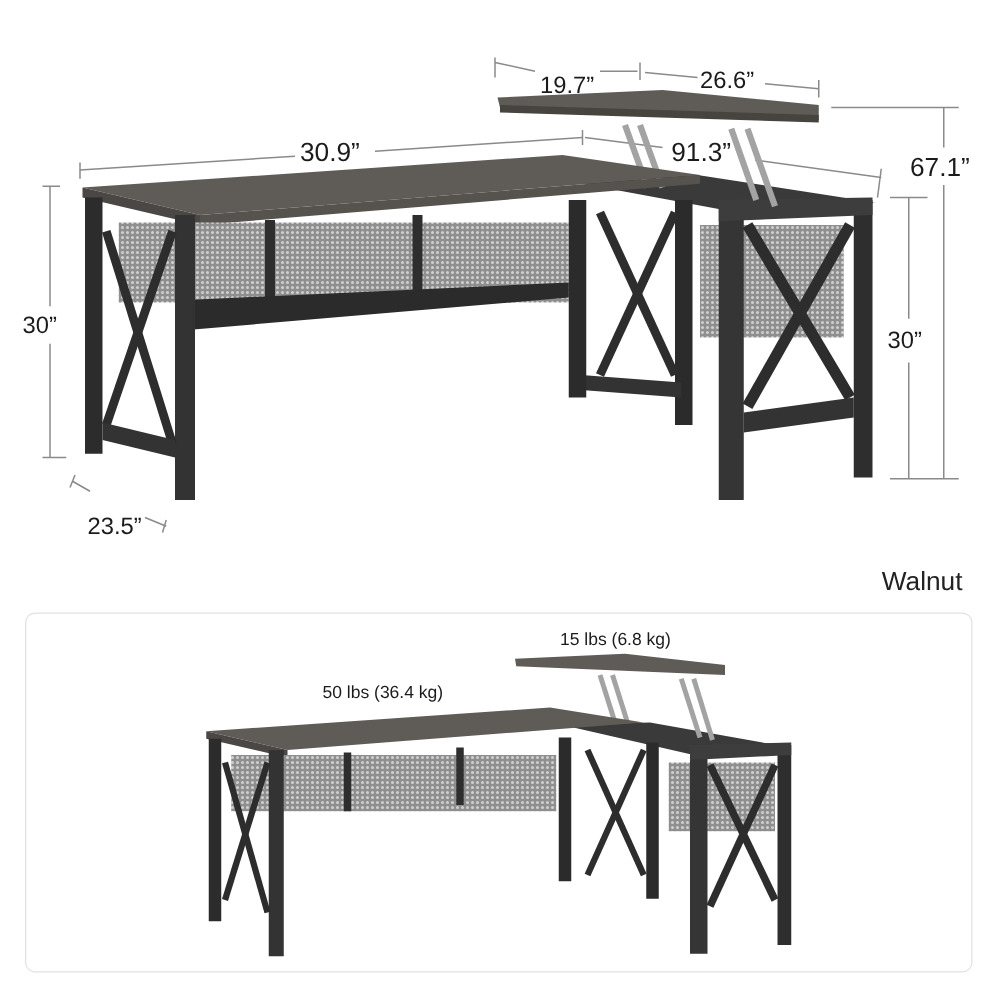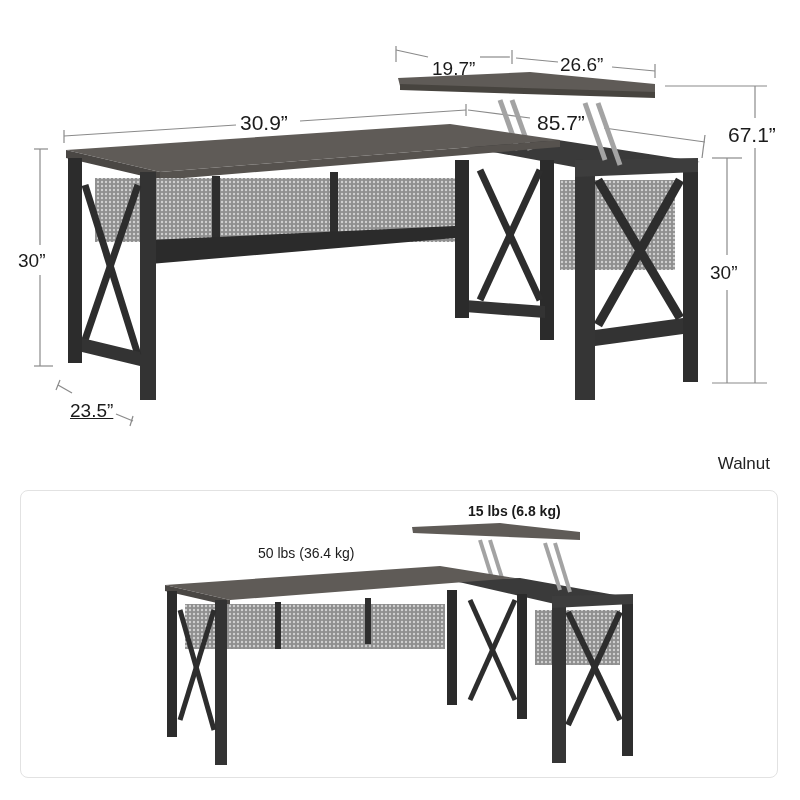--- a/index.html
+++ b/index.html
@@ -2,21 +2,21 @@
 <html><head>
 <meta charset="utf-8">
 <style>
   html, body { margin: 0; padding: 0; background: #ffffff; }
   body { width: 800px; height: 800px; position: relative; overflow: hidden;
          font-family: "Liberation Sans", sans-serif; color: #1a1a1a; }
   svg { position: absolute; left: 0; top: 0; }
   .dim { position: absolute; font-size: 19px; color: #1b1b1b; white-space: nowrap; line-height: 1; }
   .dim.big { font-size: 21px; }
   .weight { position: absolute; font-size: 14px; color: #1b1b1b; white-space: nowrap; }
-  .color-label { position: absolute; right: 30px; top: 454px; font-size: 17px; color: #222; }
+  .color-label { position: absolute; right: 30px; top: 454px; font-size: 21px; color: #222; }
   .weight-box { position: absolute; left: 20px; top: 490px; width: 758px; height: 288px;
                 border: 1.5px solid #e2e2e2; border-radius: 8px; box-sizing: border-box; }
 </style>
 </head>
 <body>
 
 <svg width="800" height="450" viewBox="0 0 800 450">
   <defs>
     <pattern id="mesh" width="4" height="4" patternUnits="userSpaceOnUse">
       <rect width="4" height="4" fill="#8f8f8f"></rect>
@@ -102,25 +102,25 @@
     <rect x="455" y="160" width="14" height="158" fill="#2b2b2b"></rect>
     <line x1="85" y1="185" x2="138" y2="355" stroke="#2d2d2d" stroke-width="7"></line>
     <line x1="138" y1="185" x2="85" y2="340" stroke="#2d2d2d" stroke-width="7"></line>
     <polygon points="82,338 140,352 140,366 82,352" fill="#333"></polygon>
   </g>
 </svg>
 
 <div class="dim" style="left:432px;top:48px;margin-top:11px;">19.7”</div>
 <div class="dim" style="left:560px;top:55px;">26.6”</div>
 <div class="dim big" style="left:240px;top:112px;">30.9”</div>
-<div class="dim big" style="left:537px;top:112px;">85.7”</div>
+<div class="dim big" style="left:537px;top:112px;">91.3”</div>
 <div class="dim big" style="left:728px;top:124px;">67.1”</div>
 <div class="dim" style="left:18px;top:251px;">30”</div>
 <div class="dim" style="left:710px;top:263px;">30”</div>
-<div class="dim" style="left:70px;top:401px;text-decoration:underline;">23.5”</div>
+<div class="dim" style="left:70px;top:412px;">23.5”</div>
 
 <div class="color-label">Walnut</div>
 
 <div class="weight-box"></div>
 
 <svg width="800" height="800" viewBox="0 0 800 800" style="top:0;left:0;">
   <g>
     <polygon points="450,580 520,578 632,598 555,604" fill="#3a3a3a"></polygon>
     <rect x="535" y="610" width="85" height="55" fill="url(#mesh)"></rect>
     <rect x="517" y="594" width="10" height="125" fill="#2b2b2b"></rect>
@@ -148,14 +148,14 @@
     <rect x="275" y="602" width="6" height="47" fill="#2e2e2e"></rect>
     <rect x="365" y="598" width="6" height="46" fill="#2e2e2e"></rect>
     <rect x="167" y="591" width="10" height="146" fill="#2c2c2c"></rect>
     <rect x="215" y="600" width="12" height="165" fill="#333"></rect>
     <rect x="447" y="590" width="10" height="115" fill="#2b2b2b"></rect>
     <line x1="180" y1="610" x2="214" y2="730" stroke="#2d2d2d" stroke-width="5"></line>
     <line x1="214" y1="610" x2="180" y2="720" stroke="#2d2d2d" stroke-width="5"></line>
   </g>
 </svg>
 
-<div class="weight" style="left:468px;top:503px;font-weight:bold;">15 lbs (6.8 kg)</div>
+<div class="weight" style="left:448px;top:503px;">15 lbs (6.8 kg)</div>
 <div class="weight" style="left:258px;top:545px;">50 lbs (36.4 kg)</div>
 
 </body></html>

